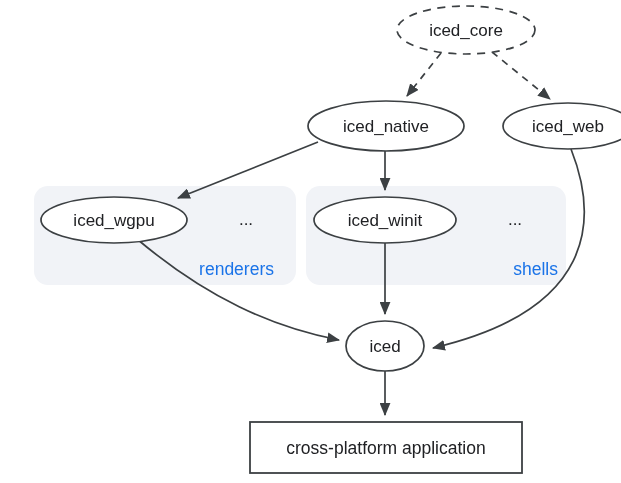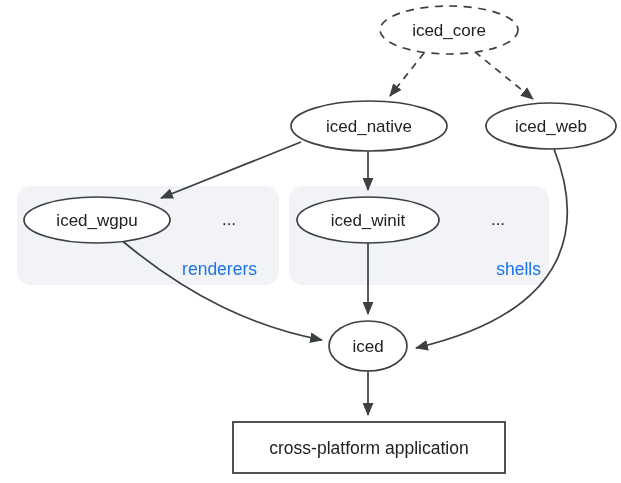--- a/index.html
+++ b/index.html
@@ -9,21 +9,21 @@
     --group-fill: #f1f3f7;
     --canvas: #ffffff;
   }
   * { margin: 0; padding: 0; box-sizing: border-box; }
   html, body {
     width: 621px; height: 483px;
     background: var(--canvas);
     font-family: "Liberation Sans", sans-serif;
     overflow: hidden;
   }
-  .stage { position: relative; width: 621px; height: 406px; background: var(--canvas); }
+  .stage { position: relative; width: 621px; height: 406px; background: var(--canvas); padding-left: 17px; }
   svg { display: block; }
 
   .group-box { fill: var(--group-fill); stroke: none; }
   .node-ellipse { fill: #ffffff; stroke: var(--stroke); stroke-width: 1.7; }
   .node-ellipse.dashed { stroke-dasharray: 8 6.5; }
   .node-rect { fill: #ffffff; stroke: var(--stroke); stroke-width: 1.8; }
 
   .edge { fill: none; stroke: var(--stroke); stroke-width: 1.7; }
   .edge.dashed { stroke-dasharray: 7 6; }
   .arrowhead { fill: var(--stroke); }

